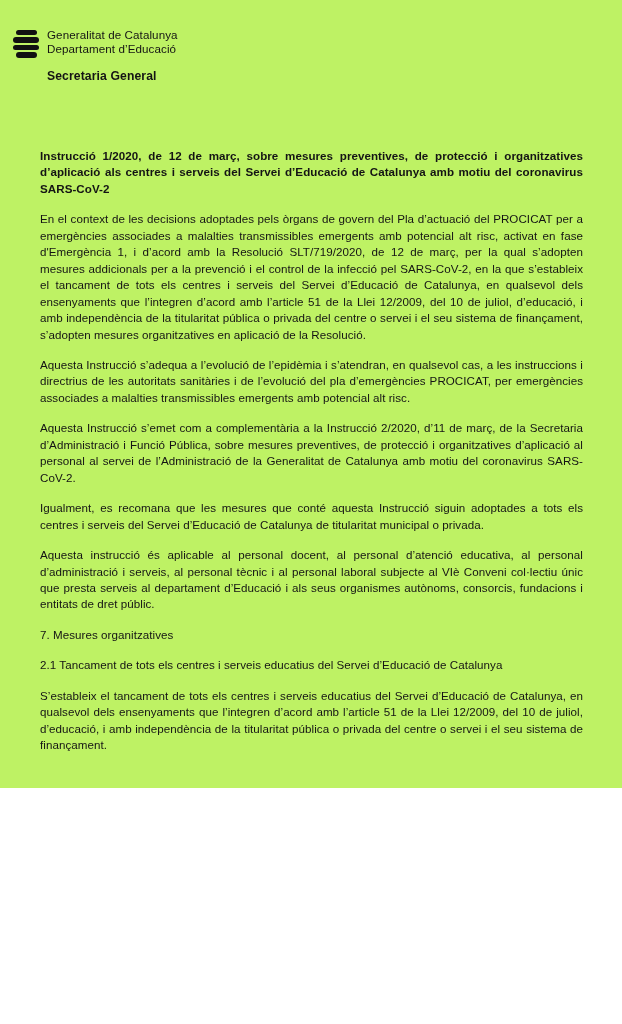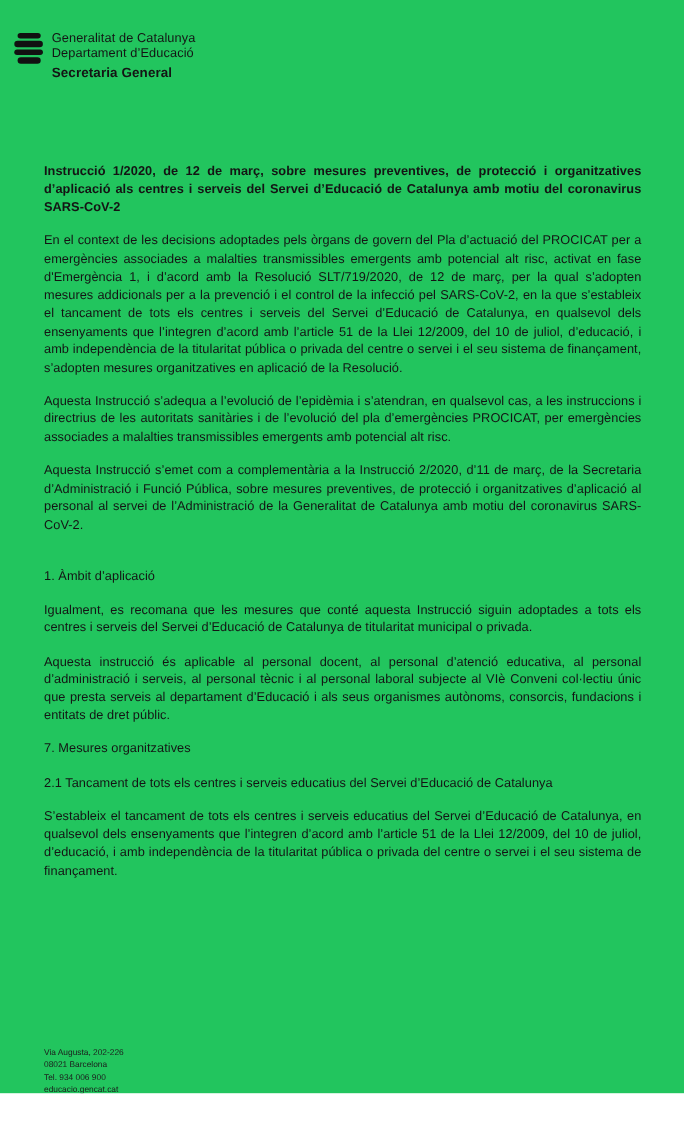--- a/index.html
+++ b/index.html
@@ -1,21 +1,21 @@
 <!DOCTYPE html>
 <html><head>
 <meta charset="utf-8">
 <style>
   * { margin: 0; padding: 0; box-sizing: border-box; }
   html, body { background: #ffffff; }
   .page {
     position: relative;
     width: 622px;
-    height: 994px;
-    background: #22c55e;
+    height: 788px;
+    background: #bef264;
     font-family: "Liberation Sans", sans-serif;
     color: #141414;
     overflow: hidden;
   }
   
   .letterhead {
     position: absolute;
     top: 26px;
     left: 13px;
     display: flex;
@@ -33,21 +33,21 @@
   }
   .logo .bar {
     height: 5.5px;
     background: #111;
     border-radius: 3px;
   }
   .logo .bar.b1, .logo .bar.b4 { width: 21px; margin-left: 3px; }
   .logo .bar.b2, .logo .bar.b3 { width: 26px; margin-left: 0; }
   .org { font-size: 11.6px; line-height: 1.24; padding-top: 2px; }
   .org .line { letter-spacing: 0.1px; }
-  .org .line.bold { font-weight: bold; font-size: 12.2px; margin-top: 2px; }
+  .org .line.bold { font-weight: bold; font-size: 12.2px; margin-top: 12px; }
   
   .doc-body {
     position: absolute;
     left: 40px;
     right: 39px;
     top: 148px;
     font-size: 11.6px;
     line-height: 1.42;
     text-align: justify;
     letter-spacing: 0.05px;
@@ -99,21 +99,20 @@
     </div>
   </div>
 
   <div class="doc-body">
     <p class="doc-title">Instrucció 1/2020, de 12 de març, sobre mesures preventives, de protecció i organitzatives d’aplicació als centres i serveis del Servei d’Educació de Catalunya amb motiu del coronavirus SARS-CoV-2</p>
 
     <p>En el context de les decisions adoptades pels òrgans de govern del Pla d’actuació del PROCICAT per a emergències associades a malalties transmissibles emergents amb potencial alt risc, activat en fase d'Emergència 1, i d’acord amb la Resolució SLT/719/2020, de 12 de març, per la qual s’adopten mesures addicionals per a la prevenció i el control de la infecció pel SARS-CoV-2, en la que s’estableix el tancament de tots els centres i serveis del Servei d’Educació de Catalunya, en qualsevol dels ensenyaments que l’integren d’acord amb l’article 51 de la Llei 12/2009, del 10 de juliol, d’educació, i amb independència de la titularitat pública o privada del centre o servei i el seu sistema de finançament, s’adopten mesures organitzatives en aplicació de la Resolució.</p>
     <p>Aquesta Instrucció s’adequa a l’evolució de l’epidèmia i s’atendran, en qualsevol cas, a les instruccions i directrius de les autoritats sanitàries i de l’evolució del pla d’emergències PROCICAT, per emergències associades a malalties transmissibles emergents amb potencial alt risc.</p>
     <p>Aquesta Instrucció s’emet com a complementària a la Instrucció 2/2020, d’11 de març, de la Secretaria d’Administració i Funció Pública, sobre mesures preventives, de protecció i organitzatives d’aplicació al personal al servei de l’Administració de la Generalitat de Catalunya amb motiu del coronavirus SARS-CoV-2.</p>
 
-    <p class="heading section-start">1. Àmbit d’aplicació</p>
     <p>Igualment, es recomana que les mesures que conté aquesta Instrucció siguin adoptades a tots els centres i serveis del Servei d’Educació de Catalunya de titularitat municipal o privada.</p>
     <p>Aquesta instrucció és aplicable al personal docent, al personal d’atenció educativa, al personal d’administració i serveis, al personal tècnic i al personal laboral subjecte al VIè Conveni col·lectiu únic que presta serveis al departament d’Educació i als seus organismes autònoms, consorcis, fundacions i entitats de dret públic.</p>
 
     <p class="heading">7. Mesures organitzatives</p>
     <p class="heading">2.1 Tancament de tots els centres i serveis educatius del Servei d’Educació de Catalunya</p>
     <p>S’estableix el tancament de tots els centres i serveis educatius del Servei d’Educació de Catalunya, en qualsevol dels ensenyaments que l’integren d’acord amb l’article 51 de la Llei 12/2009, del 10 de juliol, d’educació, i amb independència de la titularitat pública o privada del centre o servei i el seu sistema de finançament.</p>
   </div>
 
   <div class="footer-address">
     <div>Via Augusta, 202-226</div>

